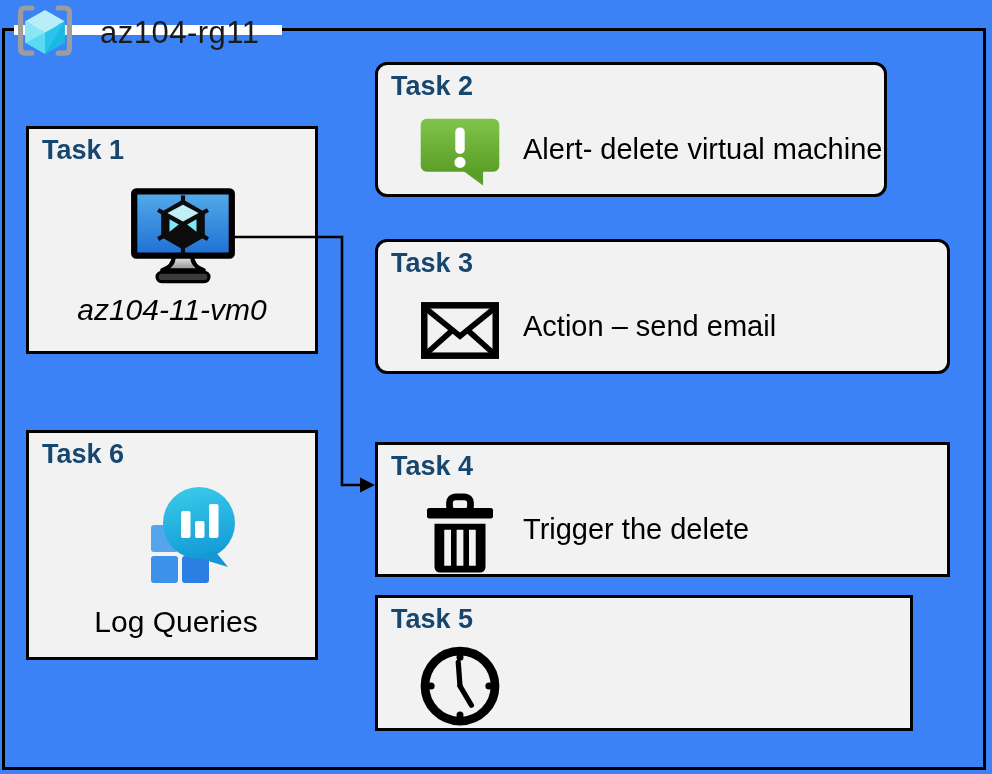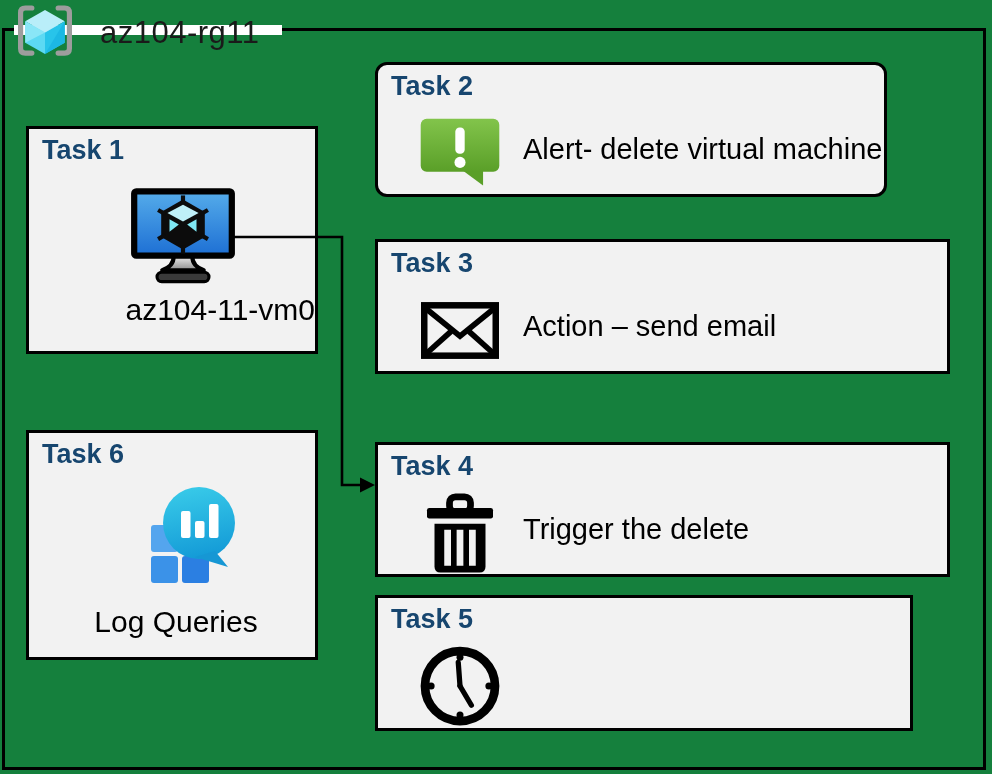--- a/index.html
+++ b/index.html
@@ -1,17 +1,17 @@
 <!DOCTYPE html>
 <html><head>
 <meta charset="utf-8">
 <style>
   html,body{margin:0;padding:0;background:#ffffff;}
   .stage{
-    position:relative;width:992px;height:774px;background:#15803d;overflow:hidden;
+    position:relative;width:992px;height:774px;background:#3b82f6;overflow:hidden;
     font-family:"Liberation Sans", sans-serif;color:#000;
   }
   .outer-border{
     position:absolute;left:2px;top:28px;width:984px;height:742px;
     border:3px solid #000;box-sizing:border-box;background:transparent;
   }
   .rg-label-patch{
     position:absolute;left:14px;top:25px;width:268px;height:10px;background:#fff;
   }
   .rg-icon{position:absolute;left:14px;top:3px;width:62px;height:57px;}
@@ -20,34 +20,34 @@
   }
   .task-box{
     position:absolute;background:#f2f2f2;border:3px solid #000;box-sizing:border-box;
   }
   .task-box .task-title{
     position:absolute;left:13px;top:6px;font-size:27px;font-weight:bold;color:#17466f;
   }
   .box-t1{left:26px;top:126px;width:292px;height:228px;}
   .box-t6{left:26px;top:430px;width:292px;height:230px;}
   .box-t2{left:375px;top:62px;width:512px;height:135px;border-radius:12px;}
-  .box-t3{left:375px;top:239px;width:575px;height:135px;}
+  .box-t3{left:375px;top:239px;width:575px;height:135px;border-radius:12px;}
   .box-t4{left:375px;top:416px;width:575px;height:135px;margin-top:26px;}
   .box-t5{left:375px;top:595px;width:538px;height:136px;}
   .right-icon{
     position:absolute;left:34px;top:46px;width:95px;height:84px;
     display:flex;align-items:center;justify-content:center;
   }
   .right-caption{
     position:absolute;left:145px;top:40px;height:88px;display:flex;align-items:center;
     font-size:29px;color:#000;white-space:nowrap;
   }
   .t1-icon{position:absolute;left:100px;top:58px;width:108px;height:100px;z-index:3;}
   .t1-caption{
-    position:absolute;left:0;right:0;bottom:24px;text-align:right;font-size:30px;color:#000;
+    position:absolute;left:0;right:0;bottom:24px;text-align:center;font-size:30px;color:#000;font-style:italic;
   }
   .t6-icon{position:absolute;left:100px;top:52px;width:110px;height:105px;}
   .t6-caption{
     position:absolute;left:0;right:0;bottom:18px;text-align:center;font-size:30px;color:#000;padding-left:8px;
   }
   .connector-svg{position:absolute;left:200px;top:228px;width:185px;height:270px;z-index:2;}
   svg{display:block;}
 </style>
 </head>
 <body>

